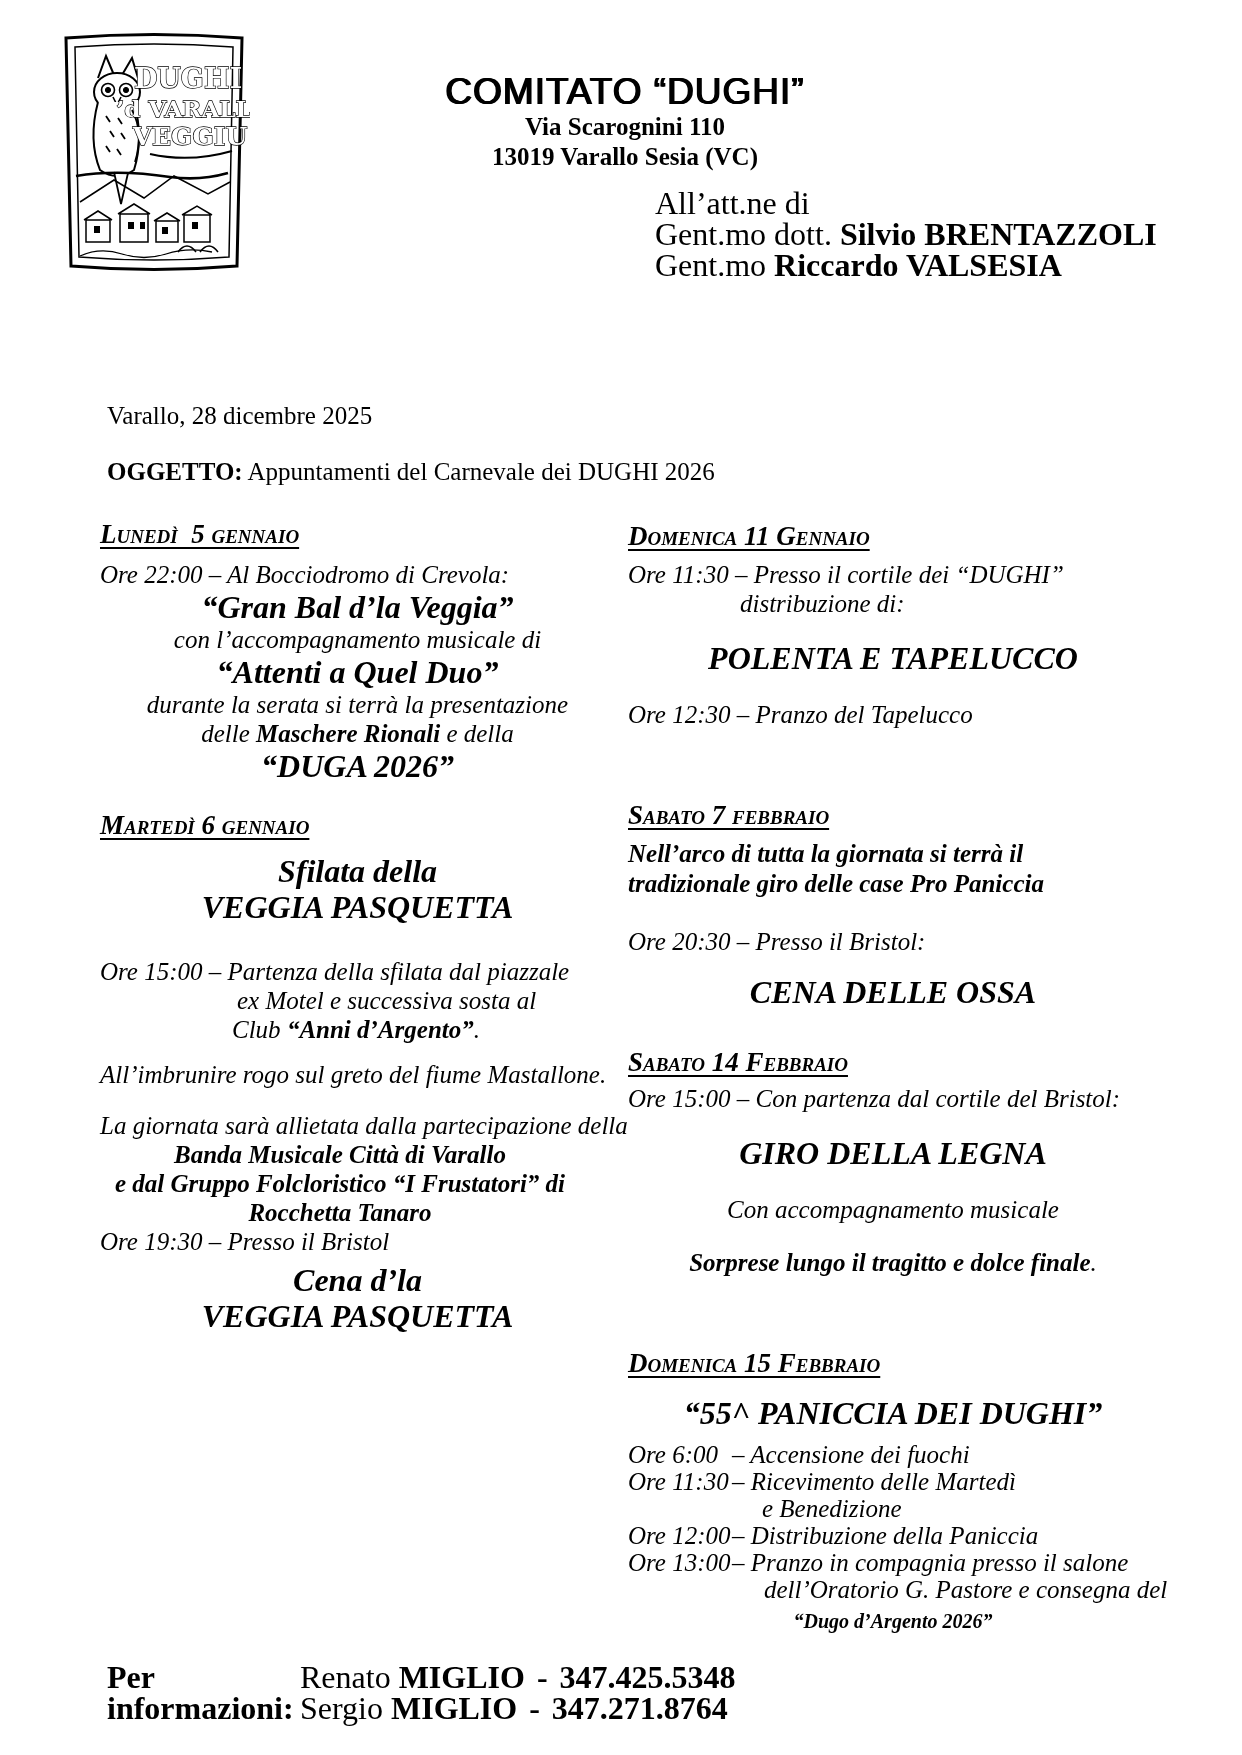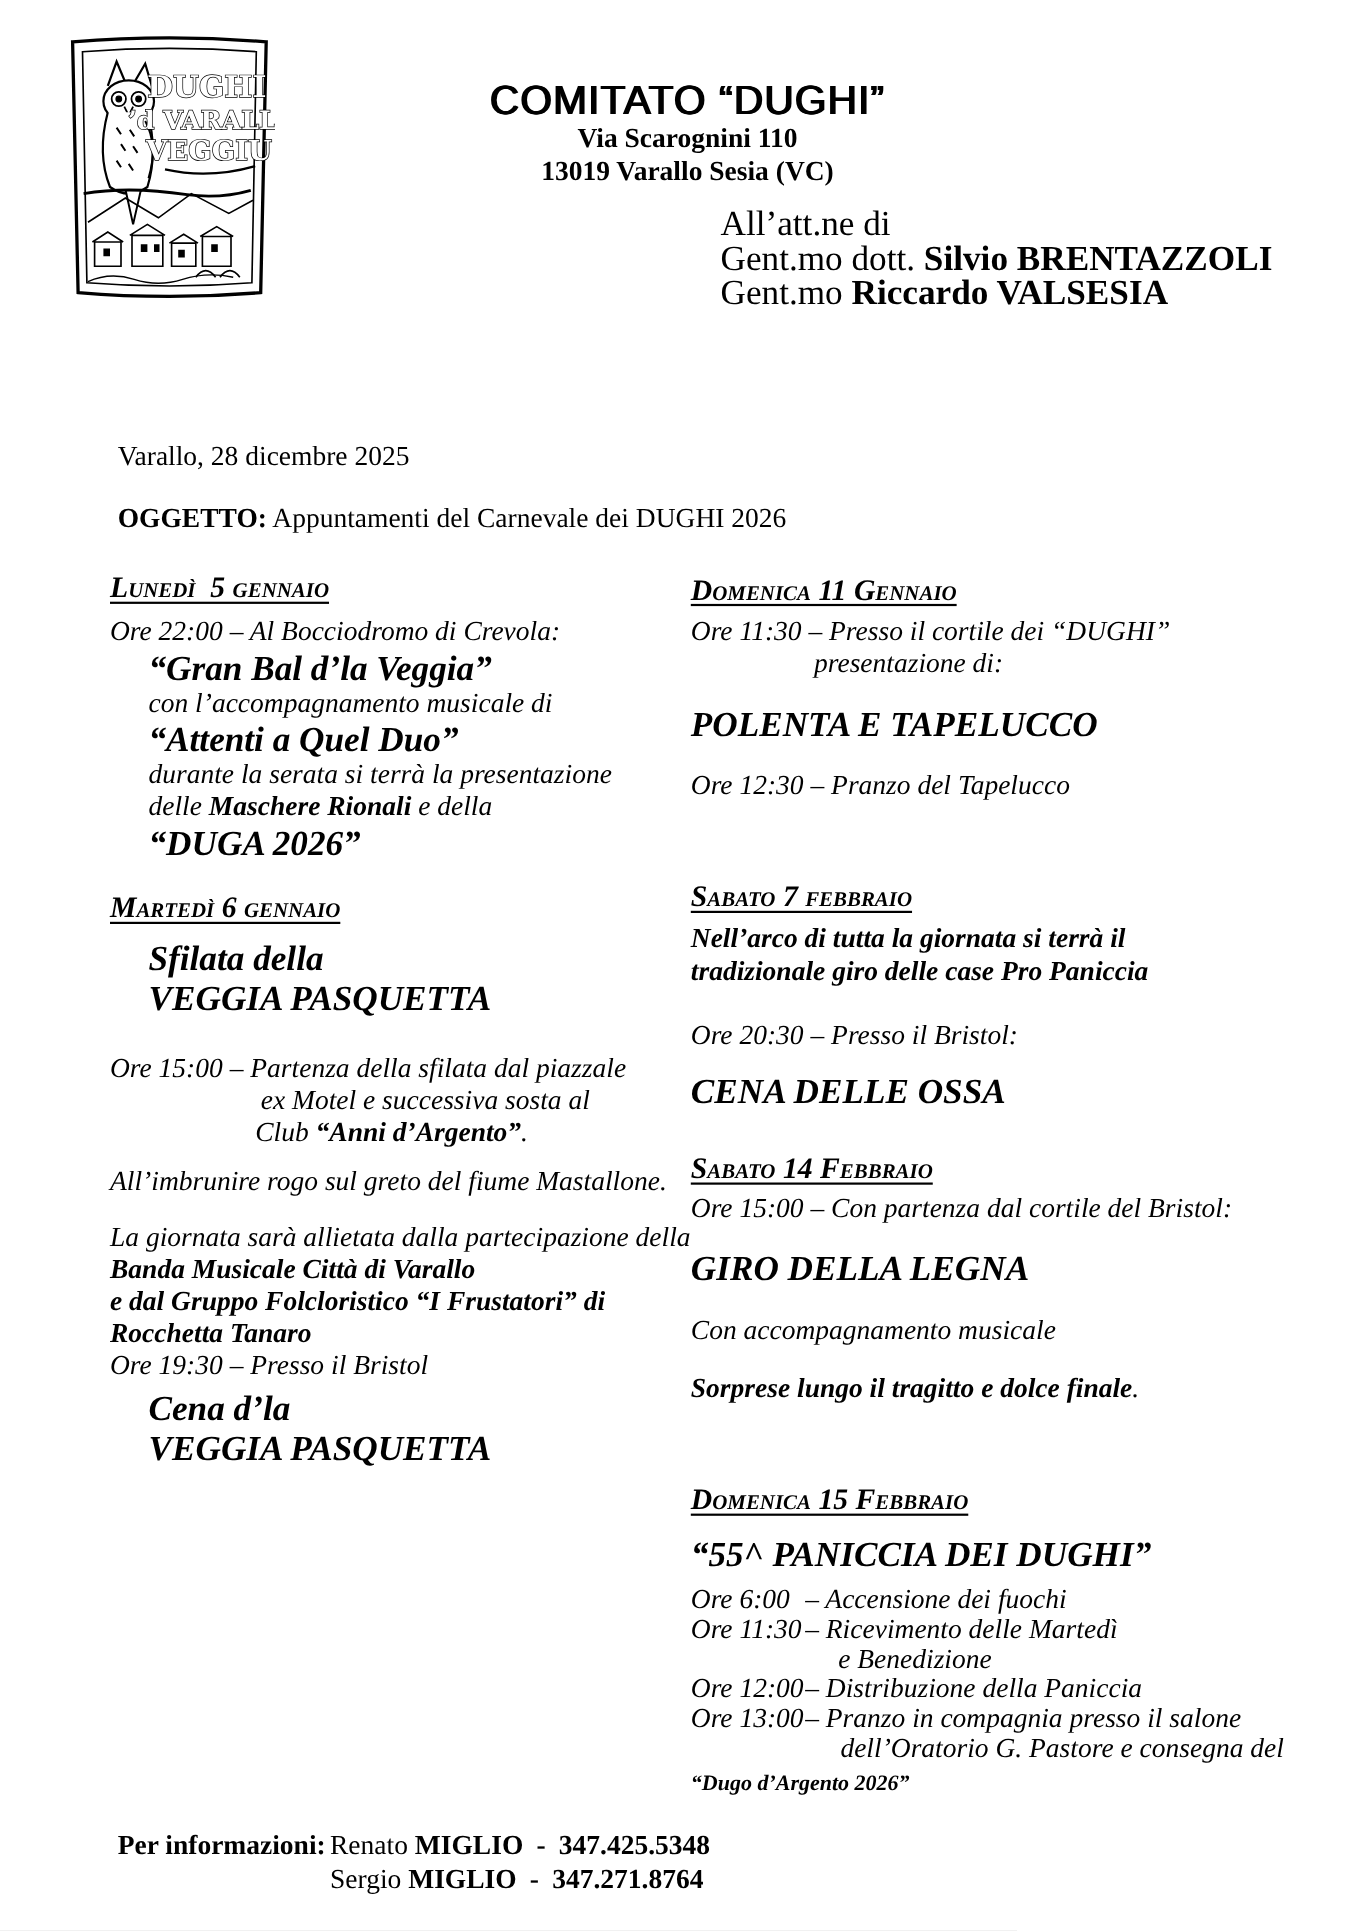--- a/index.html
+++ b/index.html
@@ -21,31 +21,31 @@
   .dateline{position:absolute;left:107px;top:402px;font-size:25px;}
   .subject{position:absolute;left:107px;top:458px;font-size:25px;white-space:nowrap;}
 
   .col{position:absolute;font-size:25px;line-height:29px;font-style:italic;}
   .col-left{left:100px;top:518px;width:480px;}
   .col-right{left:628px;top:520px;width:530px;}
 
   .h{font-size:27px;line-height:32px;font-weight:bold;font-variant:small-caps;
      text-decoration:underline;text-decoration-thickness:2px;text-underline-offset:4px;white-space:pre;}
   .big{font-size:32px;font-weight:bold;line-height:36px;}
-  .ctr{text-align:left;white-space:nowrap;}
+  .ctr{text-align:center;white-space:nowrap;}
   .pad35{padding-left:35px;}
   .nw{white-space:nowrap;}
   .bold{font-weight:bold;}
   .intro{font-weight:bold;line-height:30px;white-space:nowrap;}
 
   .srow{display:flex;line-height:27px;white-space:nowrap;}
   .srow .st{width:104px;flex:none;}
   .award{font-size:20px;font-weight:bold;line-height:33px;}
 
-  .footer{position:absolute;left:107px;top:1662px;font-size:25px;line-height:31px;display:flex;justify-content:center;}
+  .footer{position:absolute;left:107px;top:1662px;font-size:32px;line-height:31px;display:flex;justify-content:center;}
   .flabel{font-weight:bold;width:193px;flex:none;}
   .fsep{display:inline-block;margin:0 12px;font-weight:bold;}
   svg text{font-family:"DejaVu Serif",serif;font-weight:bold;fill:#fff;stroke:#000;
            stroke-width:1.3px;paint-order:stroke;}
 </style>
 </head>
 <body>
 
 <div class="page">
 
@@ -127,21 +127,21 @@
     <div class="ctr bold">e dal Gruppo Folcloristico “I Frustatori” di</div>
     <div class="ctr bold">Rocchetta Tanaro</div>
     <div class="nw">Ore 19:30 – Presso il Bristol</div>
     <div class="big ctr pad35" style="margin-top:6px">Cena d’la</div>
     <div class="big ctr pad35">VEGGIA PASQUETTA</div>
   </div>
 
   <div class="col col-right">
     <div class="h" style="margin-bottom:8px">Domenica 11 Gennaio</div>
     <div class="nw">Ore 11:30 – Presso il cortile dei “DUGHI”</div>
-    <div class="nw" style="padding-left:112px">presentazione di:</div>
+    <div class="nw" style="padding-left:112px">distribuzione di:</div>
     <div class="big ctr" style="margin-top:22px">POLENTA E TAPELUCCO</div>
     <div class="nw" style="margin-top:24px">Ore 12:30 – Pranzo del Tapelucco</div>
 
     <div class="h" style="margin-top:70px;margin-bottom:8px">Sabato 7 febbraio</div>
     <div class="intro">Nell’arco di tutta la giornata si terrà il</div>
     <div class="intro">tradizionale giro delle case Pro Paniccia</div>
     <div class="nw" style="margin-top:28px">Ore 20:30 – Presso il Bristol:</div>
     <div class="big ctr" style="margin-top:18px">CENA DELLE OSSA</div>
 
     <div class="h" style="margin-top:36px;margin-bottom:6px">Sabato 14 Febbraio</div>

